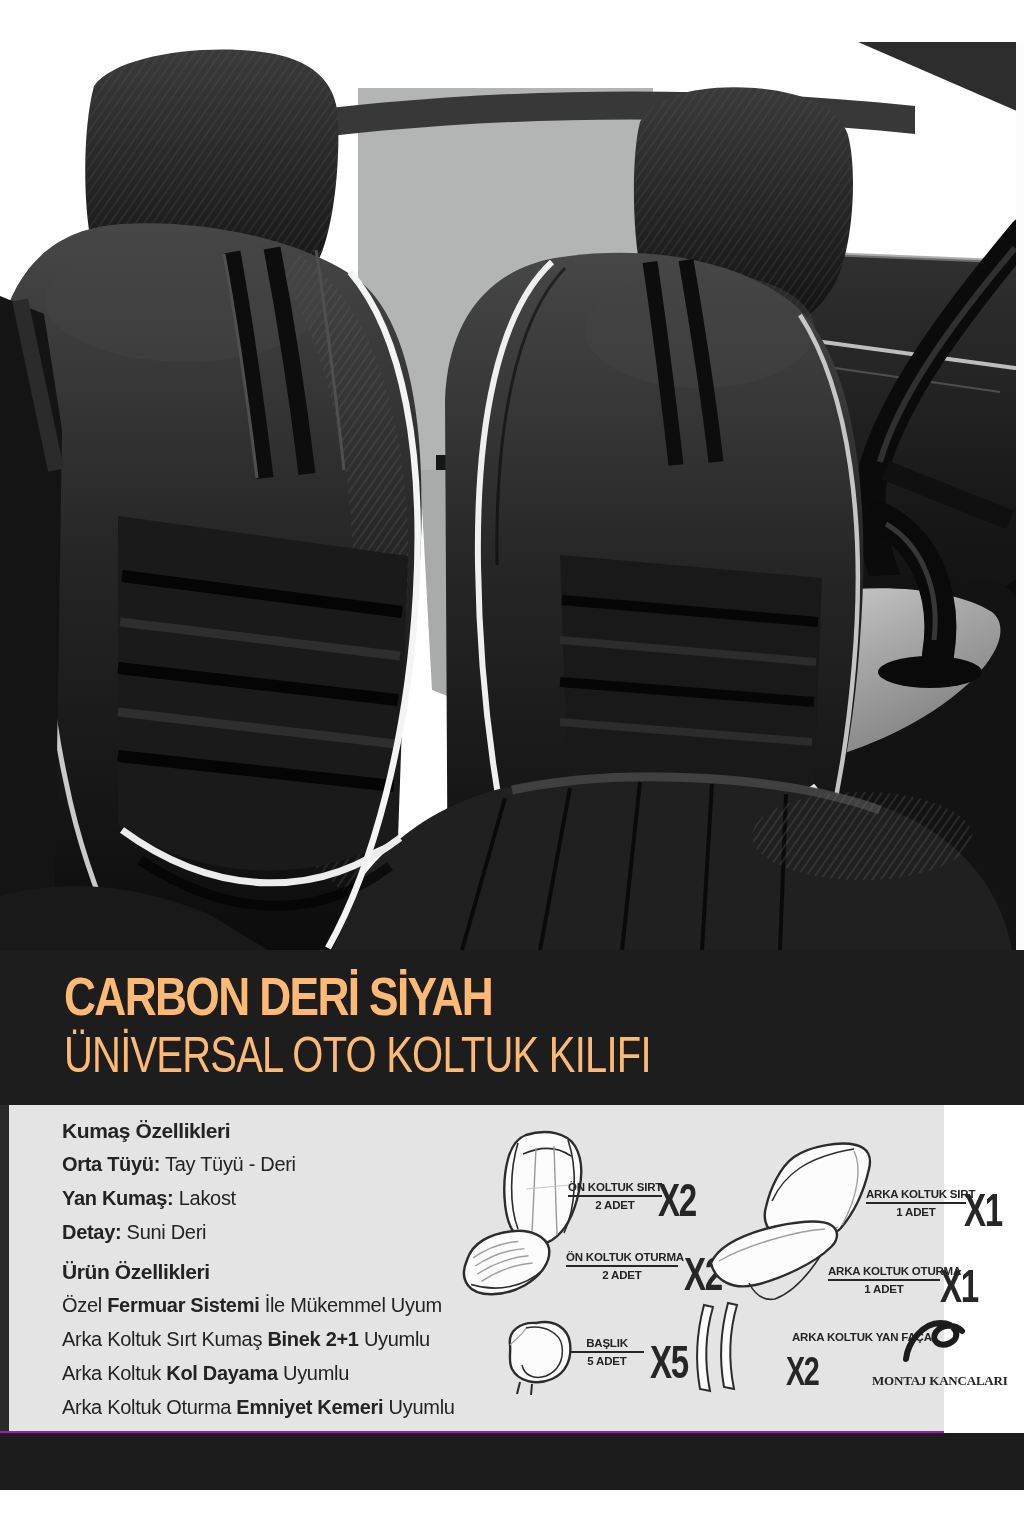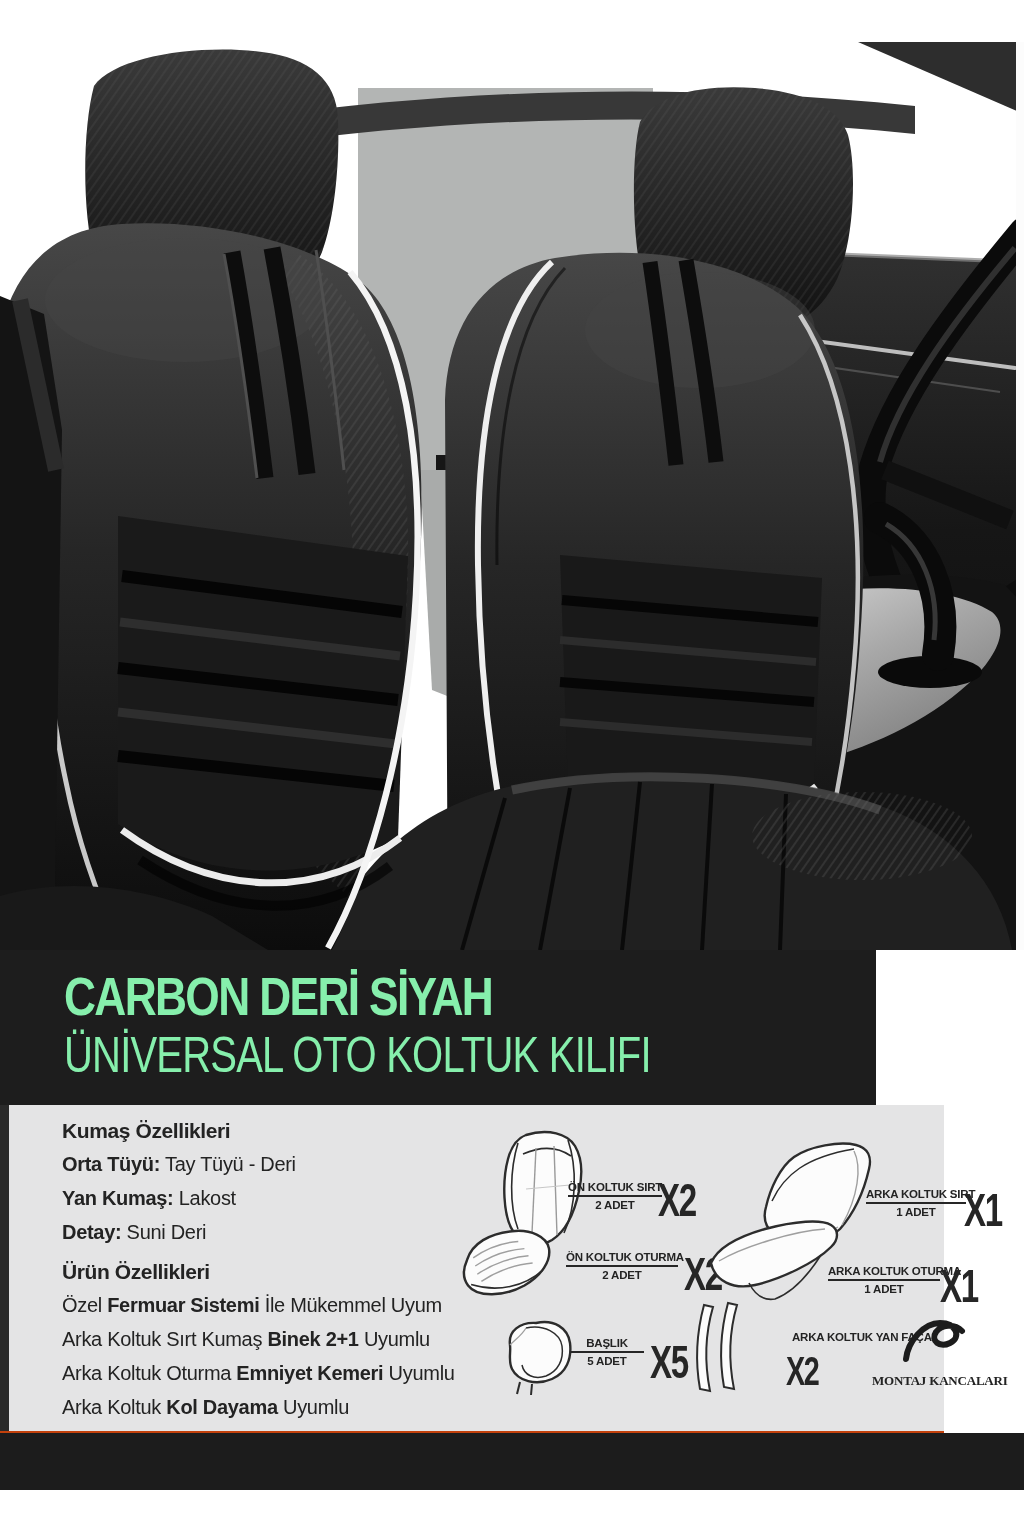--- a/index.html
+++ b/index.html
@@ -2,30 +2,30 @@
 <html><head>
 <meta charset="utf-8">
 <style>
   html,body{margin:0;padding:0;background:#fff;}
   .page{position:relative;width:1024px;height:1536px;background:#fff;overflow:hidden;
         font-family:"Liberation Sans", sans-serif;color:#232323;}
   .photo{position:absolute;top:0;left:0;width:1024px;height:950px;}
   .photo svg{display:block;width:1024px;height:950px;}
 
   
-  .banner{position:absolute;top:950px;left:0;width:876px;height:155px;background:#1d1d1d;
-          box-sizing:border-box;padding:20px 0 0 64px;color:#86efac;overflow:hidden;}
+  .banner{position:absolute;top:950px;left:0;width:1024px;height:155px;background:#1d1d1d;
+          box-sizing:border-box;padding:20px 0 0 64px;color:#fdba74;overflow:hidden;}
   .banner .title{font-size:54px;font-weight:800;letter-spacing:-2px;line-height:.98;
                  transform:scaleX(.82);transform-origin:left center;white-space:nowrap;}
   .banner .subtitle{font-size:50px;font-weight:400;letter-spacing:-1px;line-height:1;margin-top:7px;
                  transform:scaleX(.8);transform-origin:left center;white-space:nowrap;}
 
   
   .panel{position:absolute;top:1105px;left:0;width:944px;height:328px;background:#e4e4e5;
-         border-bottom:2px solid #c2410c;box-sizing:border-box;}
+         border-bottom:2px solid #a21caf;box-sizing:border-box;}
   .panel .edge{position:absolute;left:0;top:0;width:9px;height:100%;background:#2a2a2a;}
   .specs{position:absolute;left:62px;top:14px;width:430px;}
   .specs .h{font-size:21px;font-weight:700;letter-spacing:-.4px;margin:0 0 10px;}
   .specs .h2{margin-top:16px;}
   .specs .row{font-size:20px;letter-spacing:-.3px;margin:0 0 11px;white-space:nowrap;}
   .specs .row b{font-weight:700;}
 
   
   .pl{position:absolute;text-align:center;}
   .pl .t{display:block;font-size:11.5px;font-weight:700;letter-spacing:-.2px;white-space:nowrap;
@@ -199,22 +199,22 @@
 
     <div class="specs">
       <div class="h">Kumaş Özellikleri</div>
       <div class="row"><b>Orta Tüyü:</b><span> Tay Tüyü - Deri</span></div>
       <div class="row"><b>Yan Kumaş:</b><span> Lakost</span></div>
       <div class="row"><b>Detay:</b><span> Suni Deri</span></div>
 
       <div class="h h2">Ürün Özellikleri</div>
       <div class="row"><span>Özel </span><b>Fermuar Sistemi</b><span> İle Mükemmel Uyum</span></div>
       <div class="row"><span>Arka Koltuk Sırt Kumaş </span><b>Binek 2+1</b><span> Uyumlu</span></div>
+      <div class="row"><span>Arka Koltuk </span><b>Kol Dayama</b><span> Uyumlu</span></div>
       <div class="row"><span>Arka Koltuk Oturma </span><b>Emniyet Kemeri</b><span> Uyumlu</span></div>
-      <div class="row"><span>Arka Koltuk </span><b>Kol Dayama</b><span> Uyumlu</span></div>
     </div>
 
     <div class="illus" style="left:496px;top:22px;width:100px;height:122px;">
       <svg viewBox="0 0 100 122">
         <path d="M30,8 C52,1 72,7 79,19 C86,31 87,46 83,64 C78,88 70,104 56,113 C42,121 26,117 17,104 C7,89 6,54 12,32 C16,17 22,11 30,8 Z" fill="#fcfcfc" stroke="#2c2c2c" stroke-width="2.4"></path>
         <path d="M22,16 C14,42 13,78 22,102" stroke="#2c2c2c" stroke-width="1.6" fill="none"></path>
         <path d="M72,13 C81,40 81,78 68,106" stroke="#2c2c2c" stroke-width="1.6" fill="none"></path>
         <path d="M27,27 C45,19 62,20 75,29" stroke="#2c2c2c" stroke-width="1.6" fill="none"></path>
         <path d="M40,21 L36,106" stroke="#9a9a9a" stroke-width="1.4" fill="none"></path>
         <path d="M58,19 L61,108" stroke="#9a9a9a" stroke-width="1.4" fill="none"></path>

